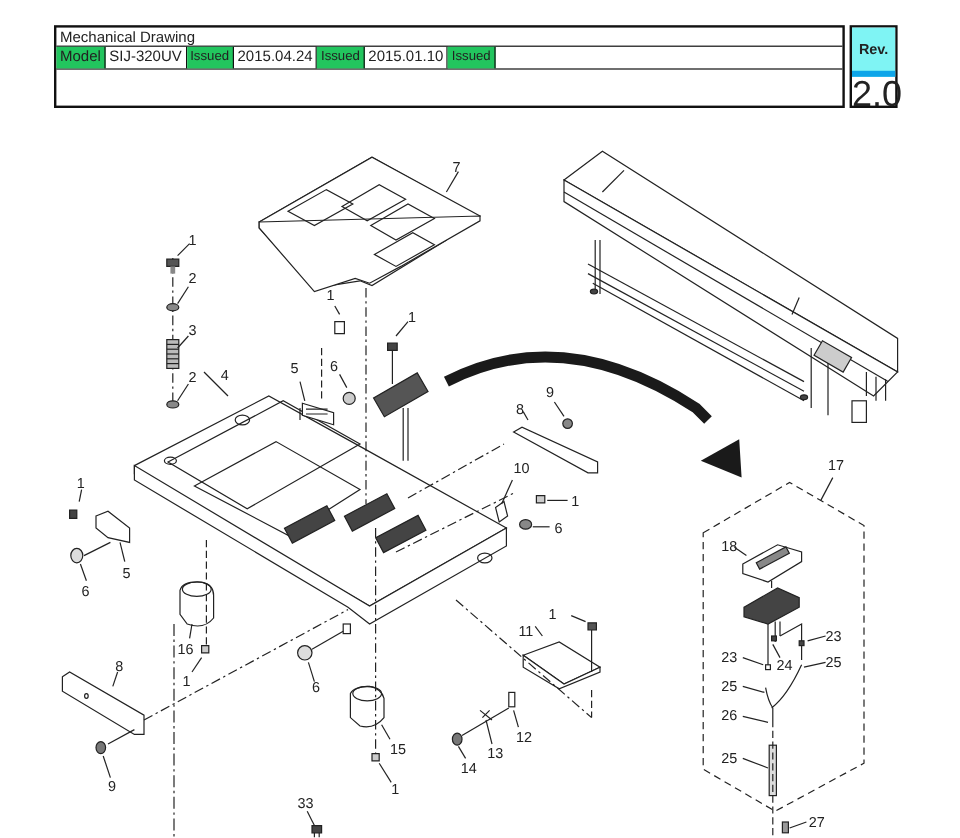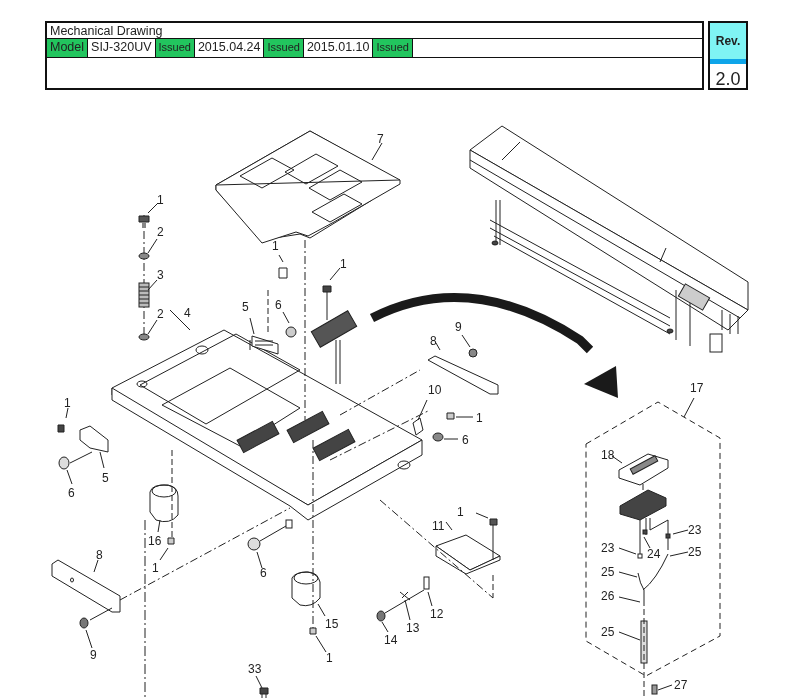--- a/index.html
+++ b/index.html
@@ -7,21 +7,21 @@
   .hdr { position:absolute; left:45px; top:21px; width:659px; height:69px; border:2px solid #111; box-sizing:border-box; }
   .hdr-row1 { position:absolute; left:0; top:0; width:100%; height:16px; border-bottom:1px solid #111; font-size:12.5px; line-height:16px; padding-left:3px; box-sizing:border-box; }
   .hdr-row2 { position:absolute; left:0; top:16px; width:100%; height:18px; border-bottom:1px solid #111; display:flex; font-size:12.5px; line-height:17px; }
   .hdr-row2 .cell { border-right:1px solid #111; padding:0 3px; white-space:nowrap; }
   .hdr-row2 .lbl { background:#22c55e; }
   .hdr-row2 .lbl.sm { font-size:11px;text-align:right; }
   .hdr-row2 .fill { flex:1; border-right:none; }
   .hdr-title { position:absolute; left:8px; top:35px; font-size:24px; font-weight:bold; line-height:30px; letter-spacing:0.2px; }
   .rev { position:absolute; left:708px; top:21px; width:40px; height:69px; border:2px solid #111; box-sizing:border-box; }
   .rev-lbl { height:36px; background:#7ff4f4; border-bottom:5px solid #0ea5e9; font-size:12px; text-align:center; line-height:36px;font-weight:bold; }
-  .rev-val { font-size:18px; text-align:center; line-height:30px; }
+  .rev-val { font-size:30px; text-align:center; line-height:30px; }
   svg.dwg { position:absolute; left:0; top:0; }
   svg.dwg text { font-family:"Liberation Sans", sans-serif; font-size:12px; fill:#222; }
 </style>
 </head>
 <body>
 
 <div class="hdr">
   <div class="hdr-row1">Mechanical Drawing</div>
   <div class="hdr-row2">
     <span class="cell lbl">Model</span>

